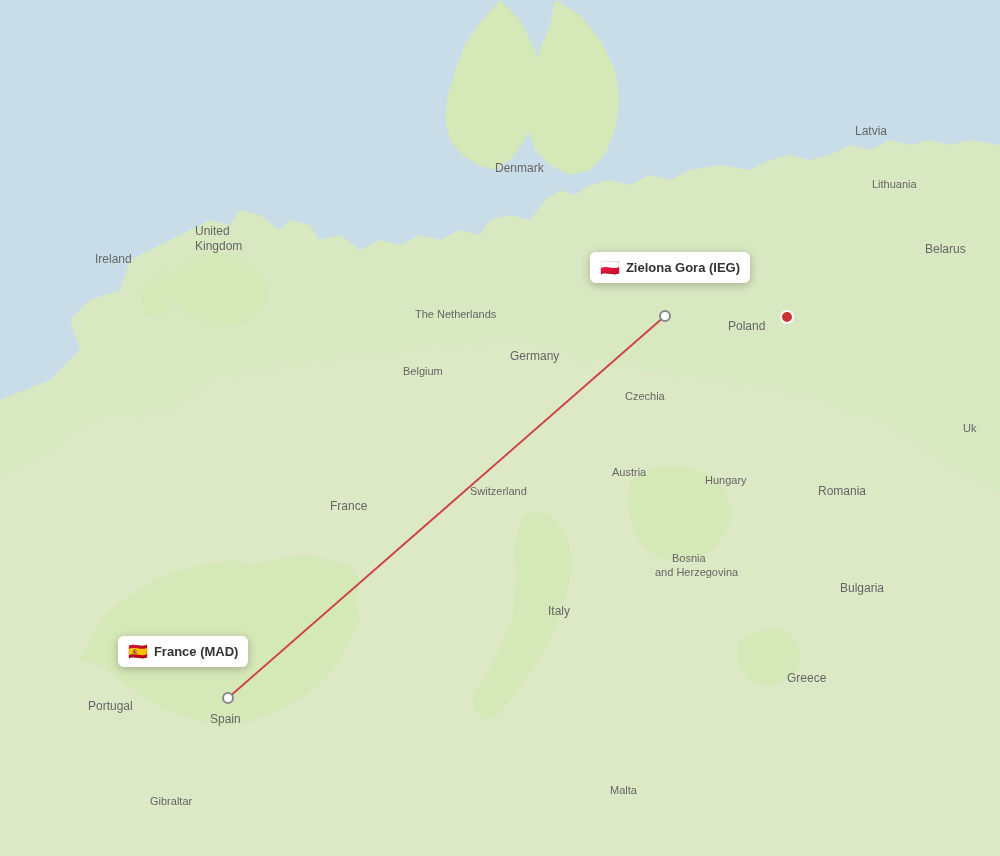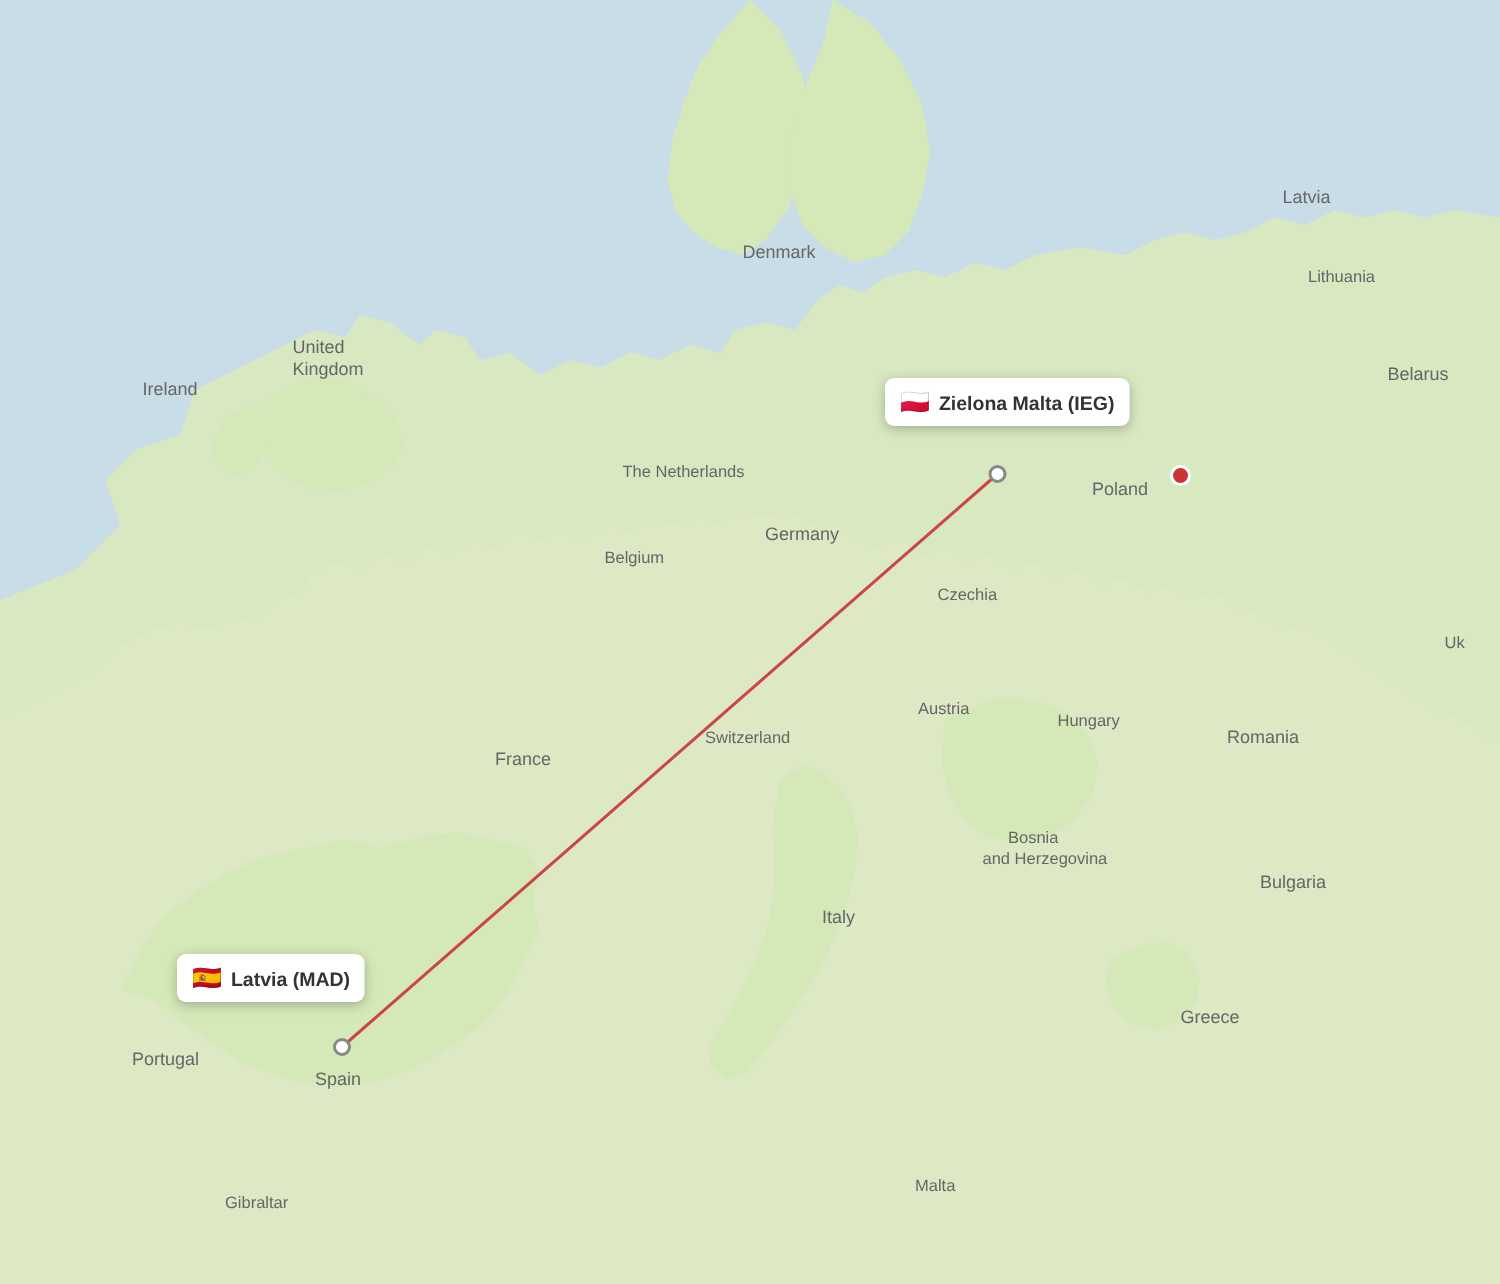--- a/index.html
+++ b/index.html
@@ -153,20 +153,20 @@
     <text x="672" y="562" fill="#666" font-size="11" font-family="Arial">Bosnia</text>
     <text x="655" y="576" fill="#666" font-size="11" font-family="Arial">and Herzegovina</text>
     <text x="840" y="592" fill="#666" font-size="12" font-family="Arial">Bulgaria</text>
     <text x="787" y="682" fill="#666" font-size="12" font-family="Arial">Greece</text>
     <text x="610" y="794" fill="#666" font-size="11" font-family="Arial">Malta</text>
     <text x="150" y="805" fill="#666" font-size="11" font-family="Arial">Gibraltar</text>
   </svg>
 
   <div class="location-label" style="left: 118px; top: 636px;">
     <span class="flag">🇪🇸</span>
-    <span>Latvia (MAD)</span>
+    <span>France (MAD)</span>
   </div>
 
   <div class="location-label" style="left: 590px; top: 252px;">
     <span class="flag">🇵🇱</span>
-    <span>Zielona Malta (IEG)</span>
+    <span>Zielona Gora (IEG)</span>
   </div>
 </div>
 
 </body></html>

